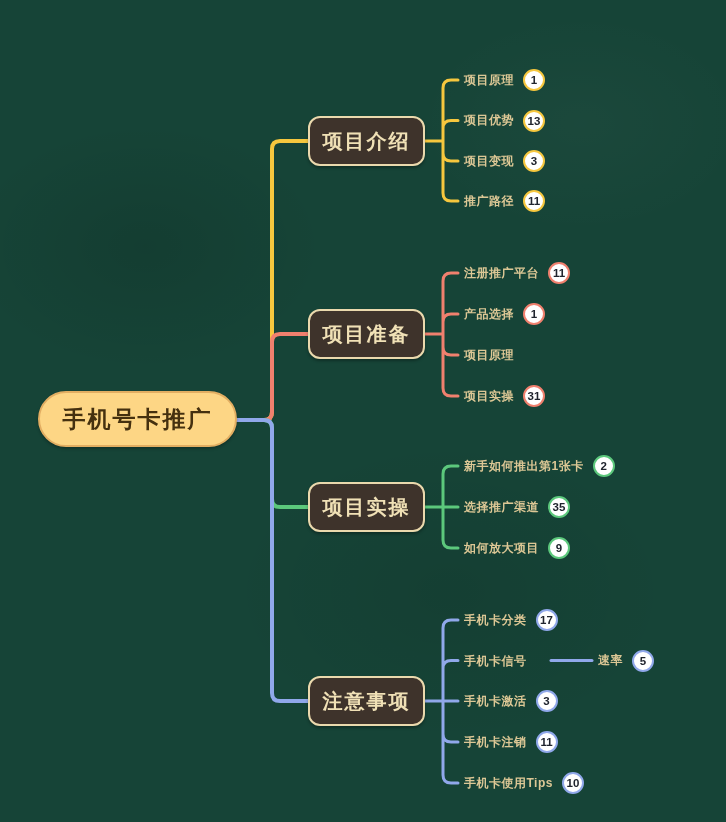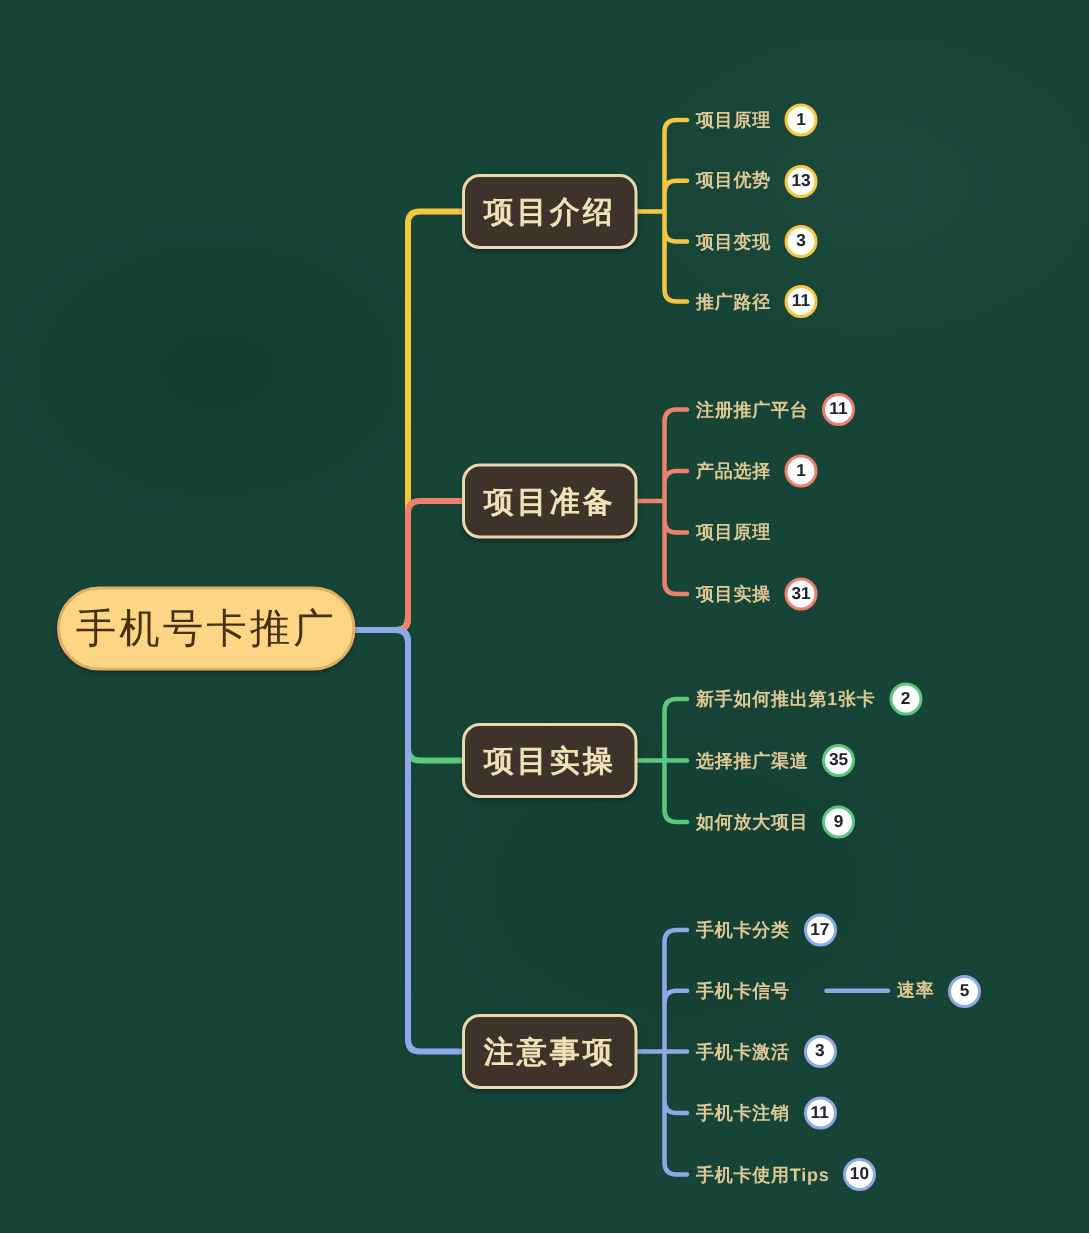--- a/index.html
+++ b/index.html
@@ -14,21 +14,21 @@
   }
   svg.wires{position:absolute;left:0;top:0;width:726px;height:822px;}
   svg.wires path{fill:none;stroke-linecap:round;}
   .wire-main{stroke-width:4;}
   .wire-child{stroke-width:3;}
 
   .root-node{
     position:absolute;left:38px;top:391px;width:199px;height:56px;
     background:#fdd685;border:2px solid #e2ae62;border-radius:28px;
     box-sizing:border-box;display:flex;align-items:center;justify-content:center;
-    color:#45300f;font-size:27px;font-weight:normal;letter-spacing:2px;
+    color:#45300f;font-size:23px;font-weight:bold;letter-spacing:2px;
     box-shadow:0 2px 3px rgba(0,0,0,.25);
   }
   .branch-node{
     position:absolute;left:308px;width:117px;height:50px;
     background:#3e332b;border:2px solid #ead9ad;border-radius:12px;
     box-sizing:border-box;display:flex;align-items:center;justify-content:center;
     color:#f0e1b6;font-size:20px;font-weight:bold;letter-spacing:2px;
     box-shadow:0 2px 3px rgba(0,0,0,.3);
   }
   .leaf{

